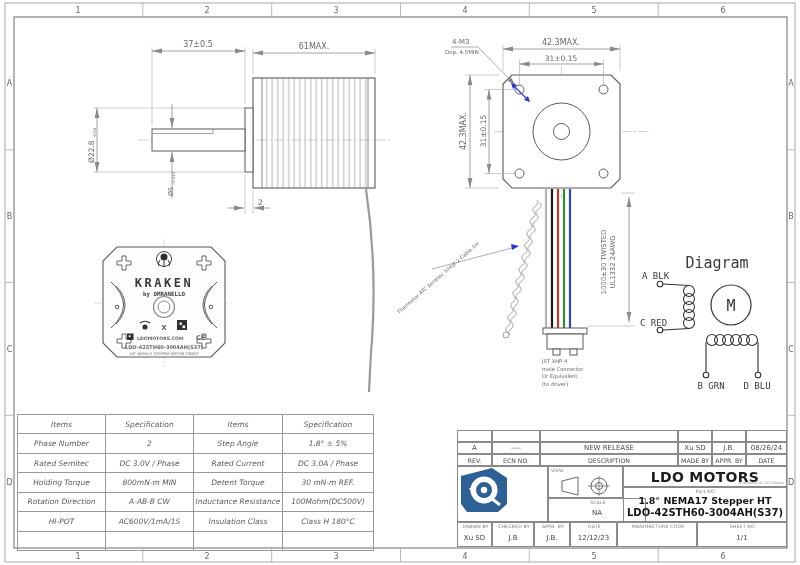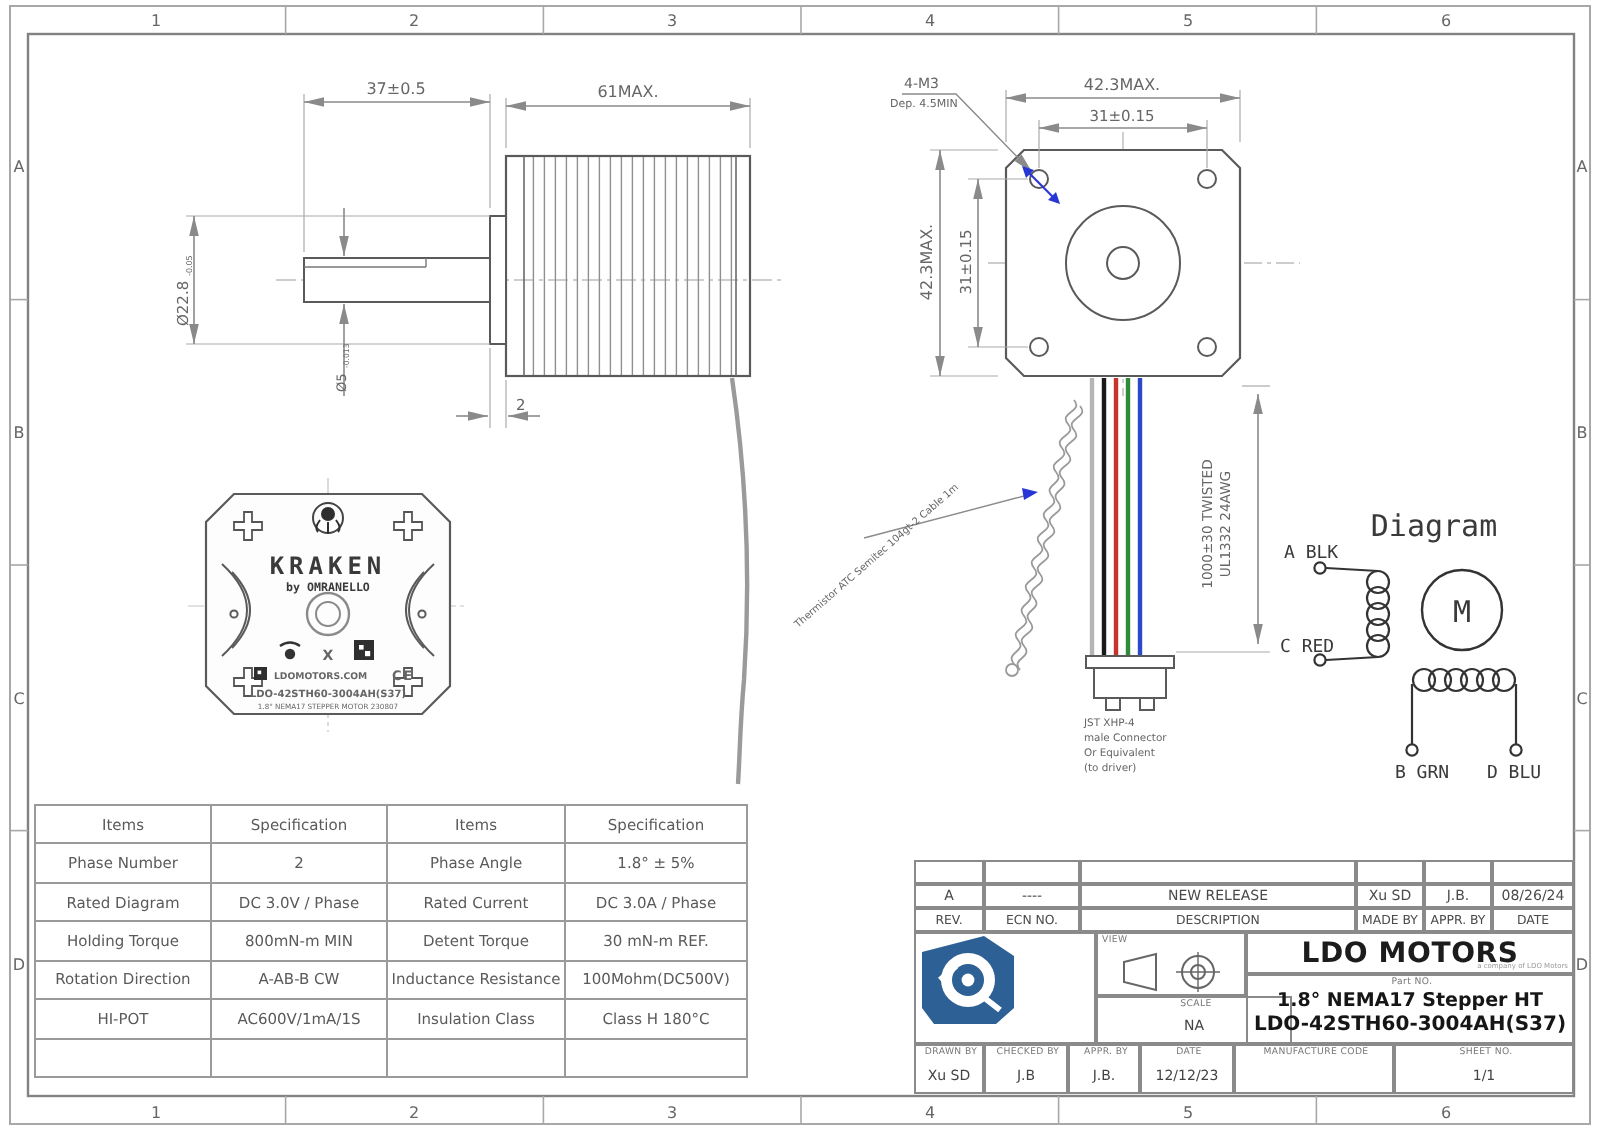--- a/index.html
+++ b/index.html
@@ -2,22 +2,22 @@
 <html><head>
 <meta charset="utf-8">
 <style>
   html,body{margin:0;padding:0;background:#ffffff;}
   .sheet{position:relative;width:800px;height:565px;background:#ffffff;overflow:hidden;
          font-family:"DejaVu Sans","Liberation Sans",sans-serif;color:#555;}
   .sheet svg{position:absolute;left:0;top:0;}
   svg text{fill:#666;font-family:"DejaVu Sans","Liberation Sans",sans-serif;}
   text.mono{font-family:"DejaVu Sans Mono","Liberation Mono",monospace;fill:#3a3a3a;}
   
-  table.spec{position:absolute;left:17px;top:402px;width:356px;height:137px;
-             border-collapse:collapse;table-layout:fixed;}
+  table.spec{position:absolute;left:17px;top:414px;width:356px;height:137px;
+             border-collapse:collapse;table-layout:fixed;font-style:italic;}
   table.spec td,table.spec th{border:0.8px solid #9a9a9a;font-size:7.5px;font-weight:400;
              color:#5a5a5a;text-align:center;padding:0;height:15px;overflow:hidden;white-space:nowrap;}
   
   .tblock{position:absolute;left:457px;top:430px;width:330px;height:117px;font-size:7px;color:#4a4a4a;}
   .tblock .cell{position:absolute;border:0.8px solid #8a8a8a;box-sizing:border-box;
                 display:flex;align-items:center;justify-content:center;overflow:hidden;white-space:nowrap;}
   .tblock .lblcell{justify-content:flex-start;align-items:flex-start;}
   .tiny-label{font-size:4.6px;letter-spacing:0.2px;color:#777;padding:1px 0 0 2px;}
   .fieldcell{display:flex;flex-direction:column;}
   .fieldcell .val{flex:1;display:flex;align-items:center;justify-content:center;font-size:7px;color:#444;}
@@ -297,25 +297,25 @@
   <tbody>
         <tr>
     <th>Items</th>
     <th>Specification</th>
     <th>Items</th>
     <th>Specification</th>
   </tr>
   <tr>
           <td>Phase Number</td>
           <td>2</td>
-          <td>Phase Angle</td>
+          <td>Step Angle</td>
           <td>1.8° ± 5%</td>
         </tr>
   <tr>
-          <td>Rated Diagram</td>
+          <td>Rated Semitec</td>
           <td>DC 3.0V / Phase</td>
           <td>Rated Current</td>
           <td>DC 3.0A / Phase</td>
         </tr>
   <tr>
           <td>Holding Torque</td>
           <td>800mN-m MIN</td>
           <td>Detent Torque</td>
           <td>30 mN-m REF.</td>
         </tr>

